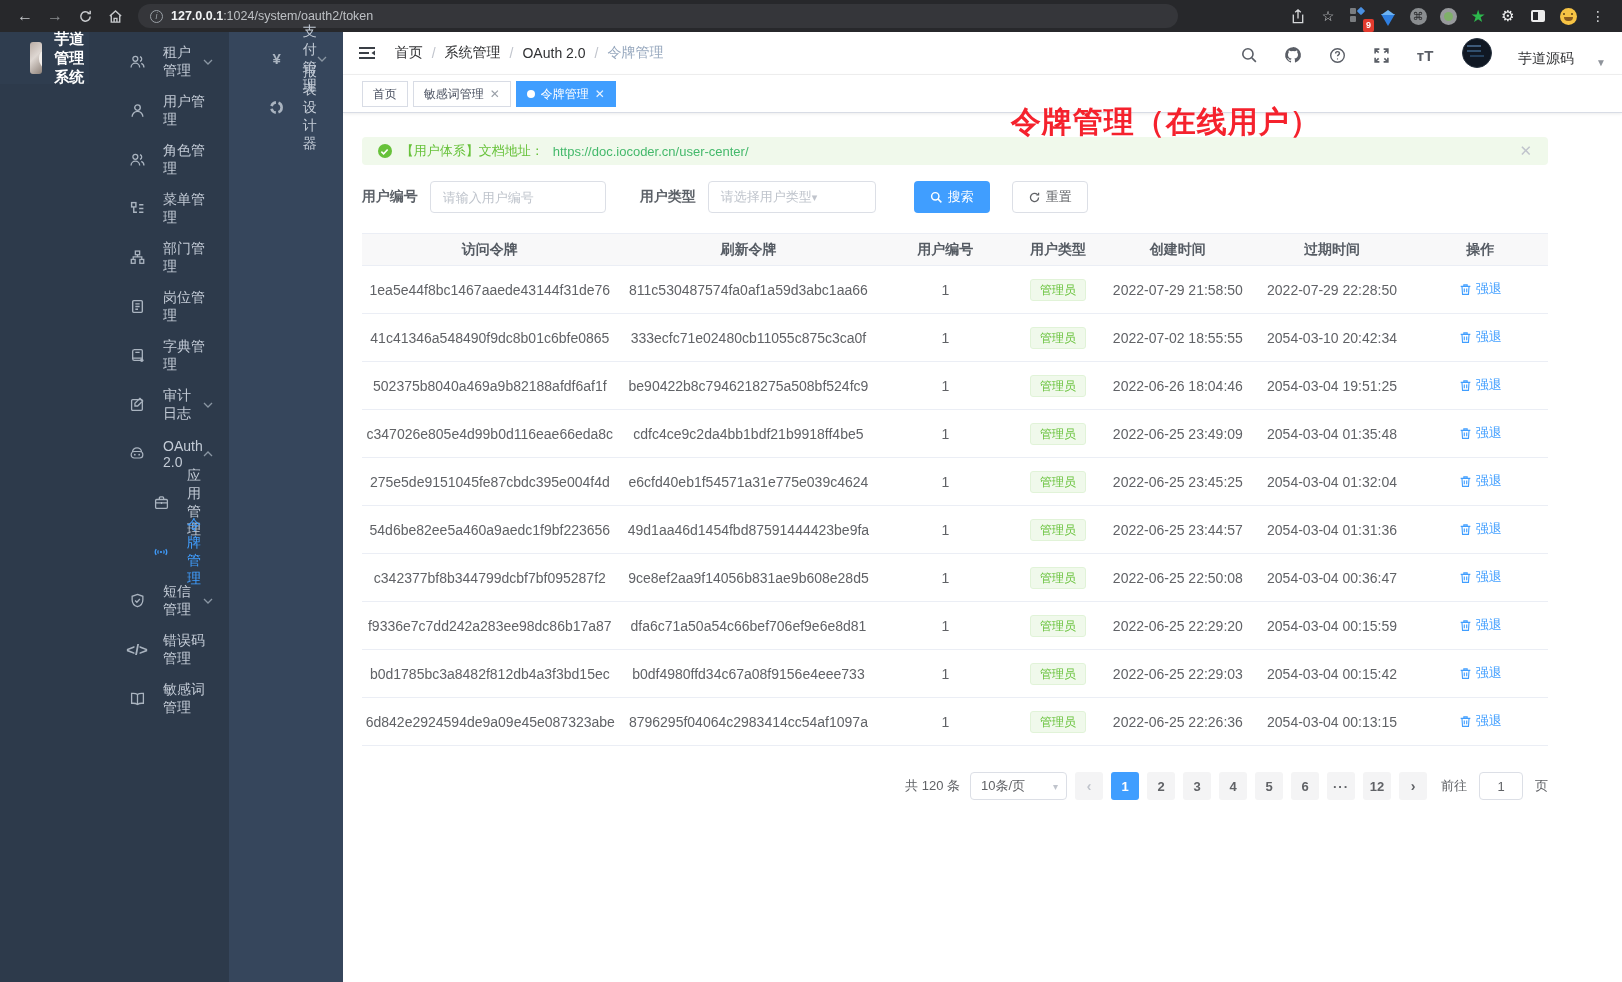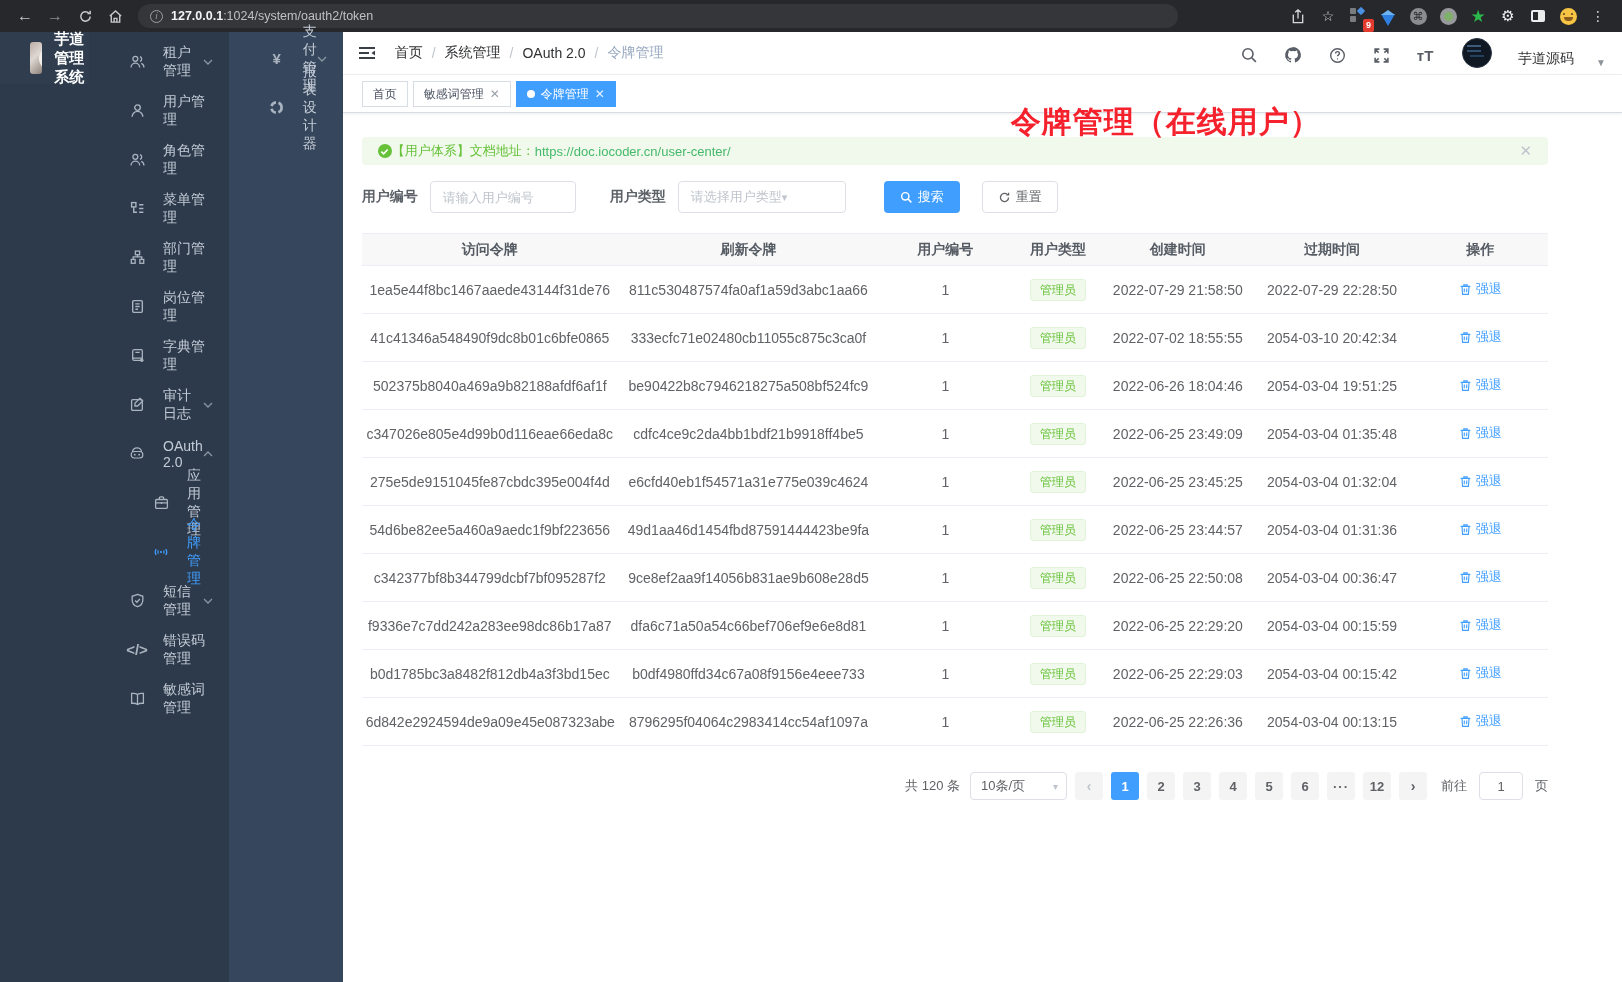--- a/index.html
+++ b/index.html
@@ -74,28 +74,28 @@
   .tab .dot { width:8px; height:8px; border-radius:50%; background:#fff; display:none; }
   .tab .x { font-size:12px; color:#9aa0a8; }
   .tab.active { background:#409eff; border-color:#409eff; color:#fff; }
   .tab.active .dot { display:block; }
   .tab.active .x { color:#eaf4ff; }
 
   .annotation { position:absolute; left:668px; top:70px; color:#f5222d; font-size:30px; font-weight:bold; letter-spacing:1px; pointer-events:none; z-index:5; }
 
   .content { padding:24px 74px 0 19px; }
 
-  .alert { height:28px; background:#f0f9eb; border-radius:4px; display:flex; align-items:center; padding:0 16px; color:#67c23a; font-size:13px; }
+  .alert { height:28px; background:#f0f9eb; border-radius:4px; display:flex; align-items:center; padding:0 16px; color:#67c23a; font-size:13px; gap:9px; }
   .alert .chk { width:14px; height:14px; border-radius:50%; background:#67c23a; flex:0 0 14px; display:flex; align-items:center; justify-content:center; }
   .alert a { color:#44b96b; text-decoration:none; }
   .alert .close { margin-left:auto; color:#c0c4cc; font-size:15px; cursor:pointer; }
 
   .filters { display:flex; align-items:center; margin-top:16px; gap:10px; }
   .f-label { font-size:14px; font-weight:bold; color:#5b6067; margin-right:2px; }
-  .f-input, .f-select { width:146px; height:32px; border:1px solid #dcdfe6; border-radius:4px; font-size:13px; color:#6d28d9; padding:0 12px; outline:none; background:#fff; font-family:inherit; }
+  .f-input, .f-select { width:176px; height:32px; border:1px solid #dcdfe6; border-radius:4px; font-size:13px; color:#6d28d9; padding:0 12px; outline:none; background:#fff; font-family:inherit; }
   .f-input::placeholder { color:#bfc4cc; }
   .f-select { width:168px; display:flex; align-items:center; color:#bfc4cc; cursor:pointer; }
   .f-select .sel-ar { color:#c0c4cc; font-size:11px; }
   .f-gap { width:14px; }
   .btn { height:32px; border-radius:4px; font-size:13px; display:flex; align-items:center; justify-content:center; gap:5px; cursor:pointer; padding:0 15px; border:1px solid transparent; }
   .btn-primary { background:#409eff; color:#fff; margin-left:4px; }
   .btn-plain { background:#fff; color:#606266; border-color:#dcdfe6; }
 
   .table { margin-top:20px; border-top:1px solid #ebeef5; font-size:14px; }
   .t-row { display:flex; align-items:center; height:48px; border-bottom:1px solid #ebeef5; color:#606266; }

